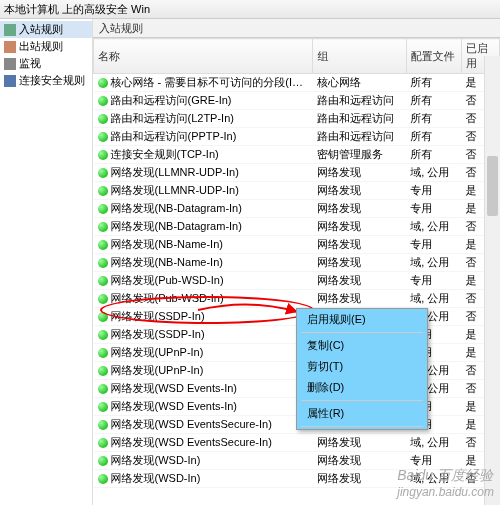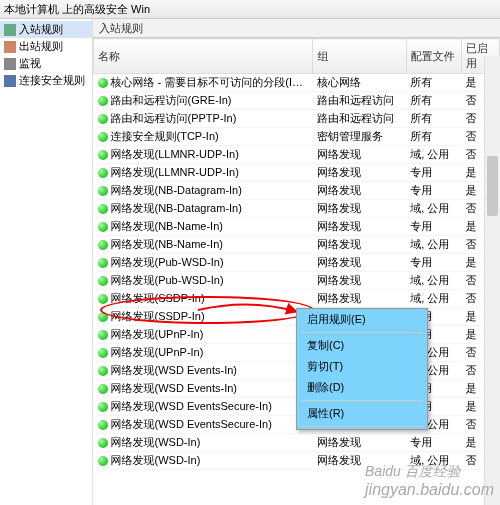--- a/index.html
+++ b/index.html
@@ -74,20 +74,26 @@
                 <td class="col-prof">所有</td>
                 <td class="col-en">是</td>
               </tr>
               <tr>
                 <td class="col-name"><span class="state-dot on"></span><span>路由和远程访问(GRE-In)</span></td>
                 <td class="col-grp">路由和远程访问</td>
                 <td class="col-prof">所有</td>
                 <td class="col-en">否</td>
               </tr>
               <tr>
+                <td class="col-name"><span class="state-dot on"></span><span>路由和远程访问(L2TP-In)</span></td>
+                <td class="col-grp">路由和远程访问</td>
+                <td class="col-prof">所有</td>
+                <td class="col-en">否</td>
+              </tr>
+              <tr>
                 <td class="col-name"><span class="state-dot on"></span><span>路由和远程访问(PPTP-In)</span></td>
                 <td class="col-grp">路由和远程访问</td>
                 <td class="col-prof">所有</td>
                 <td class="col-en">否</td>
               </tr>
               <tr>
                 <td class="col-name"><span class="state-dot on"></span><span>连接安全规则(TCP-In)</span></td>
                 <td class="col-grp">密钥管理服务</td>
                 <td class="col-prof">所有</td>
                 <td class="col-en">否</td>
@@ -223,13 +229,13 @@
 <div class="ctx" id="ctx">
     <div class="ctx-item">启用规则(E)</div>
     <div class="ctx-sep"></div>
     <div class="ctx-item">复制(C)</div>
     <div class="ctx-item">剪切(T)</div>
     <div class="ctx-item">删除(D)</div>
     <div class="ctx-sep"></div>
     <div class="ctx-item">属性(R)</div>
     <div class="ctx-sep"></div>
   </div>
-<div class="watermark"><span>Baidu 百度经验</span><div style="font-size:16px">jingyan.baidu.com</div></div>
+<div class="watermark"><span>Baidu 百度经验</span><div style="font-size:12px">jingyan.baidu.com</div></div>
 
 </body></html>

